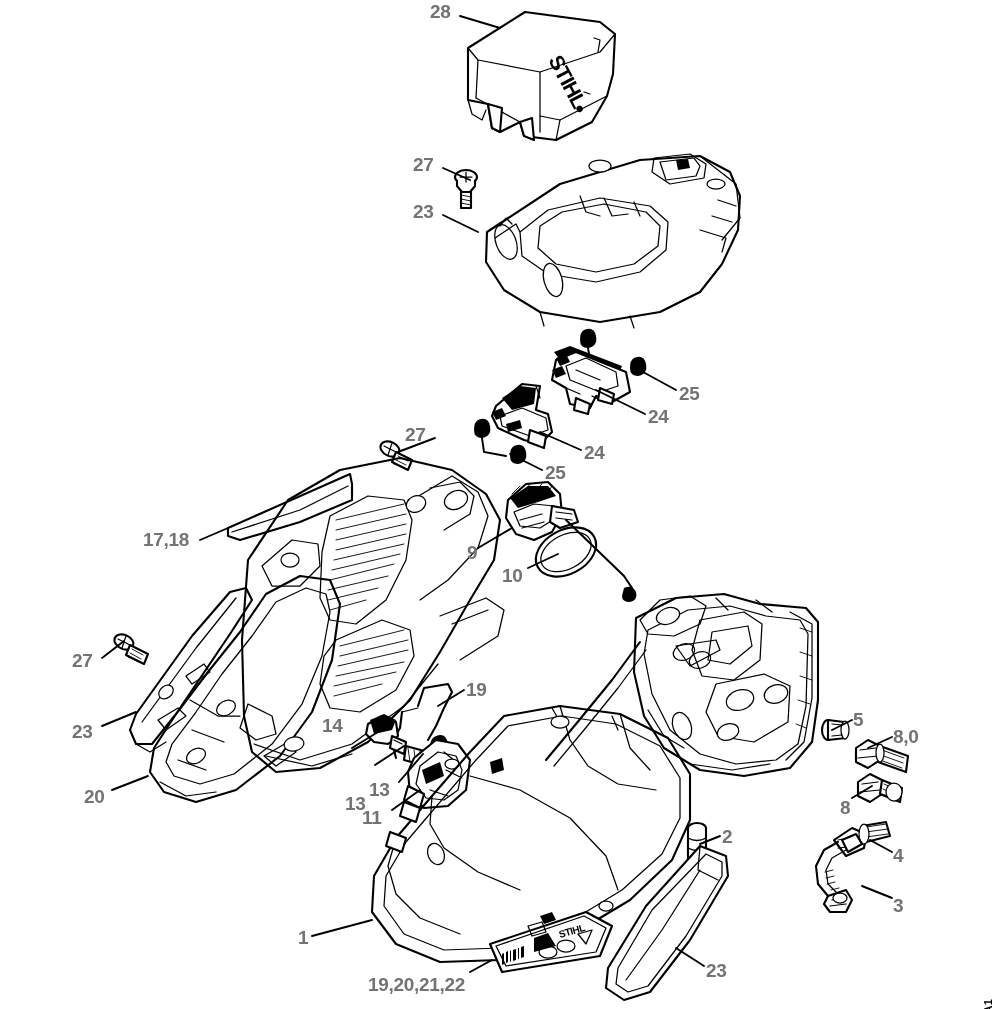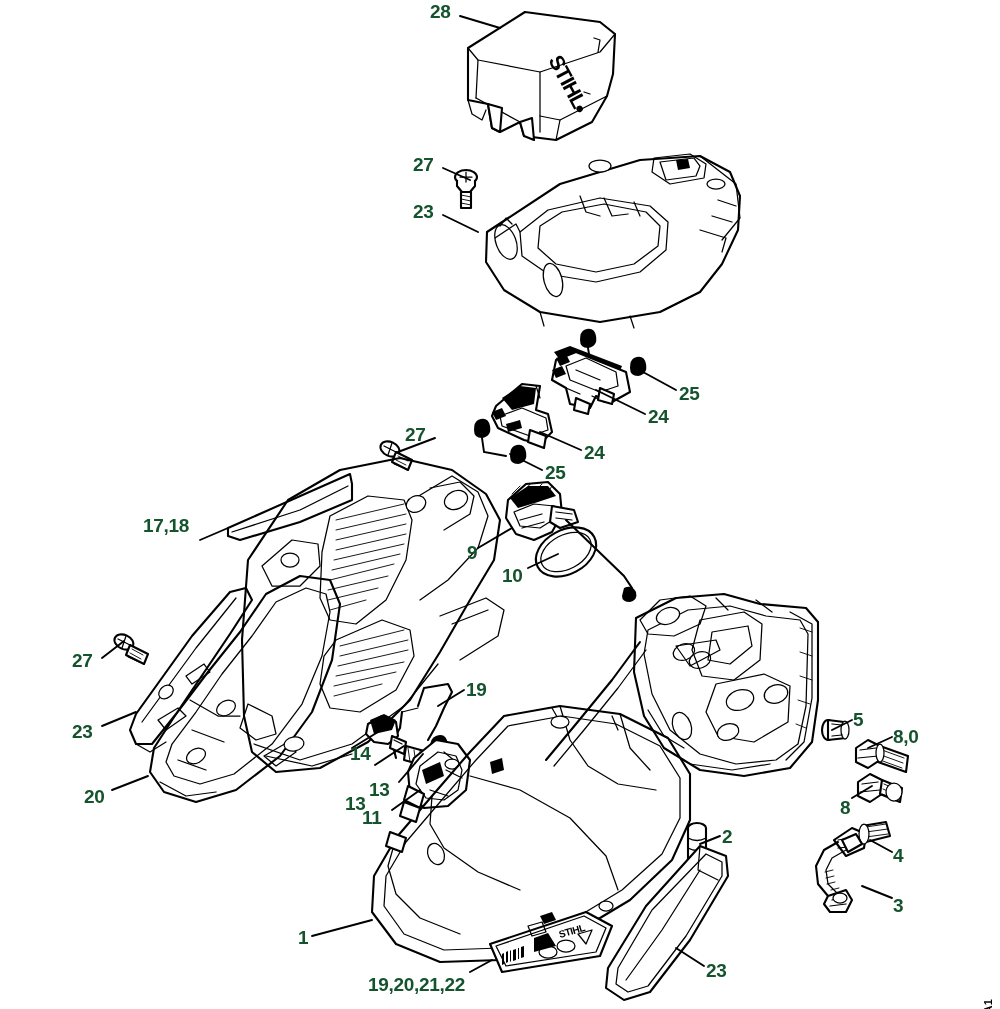--- a/index.html
+++ b/index.html
@@ -14,21 +14,21 @@
     height:1009px;
     background:#ffffff;
     overflow:hidden;
   }
   #art{position:absolute;left:0;top:0;width:1000px;height:1009px;}
   .callout{
     position:absolute;
     font-family:"Liberation Sans", sans-serif;
     font-weight:bold;
     font-size:19px;
-    color:#14532d;
+    color:#737373;
     letter-spacing:-0.3px;
     white-space:nowrap;
     line-height:1;
   }
   .callout.wide{font-size:19px;}
   #docid{
     position:absolute;
     right:6px;
     bottom:10px;
     font-family:"Liberation Sans", sans-serif;
@@ -460,28 +460,28 @@
 
   <div id="callouts">
       <div class="callout" style="left: 430px; top: 2px;">28</div>
       <div class="callout" style="left: 413px; top: 155px;">27</div>
       <div class="callout" style="left: 413px; top: 202px;">23</div>
       <div class="callout" style="left: 679px; top: 384px;">25</div>
       <div class="callout" style="left: 648px; top: 407px;">24</div>
       <div class="callout" style="left: 584px; top: 443px;">24</div>
       <div class="callout" style="left: 545px; top: 463px;">25</div>
       <div class="callout" style="left: 405px; top: 425px;">27</div>
-      <div class="callout wide" style="left: 143px; top: 516px; text-align: center;">17,18</div>
+      <div class="callout wide" style="left: 143px; top: 530px; text-align: center;">17,18</div>
       <div class="callout" style="left: 467px; top: 543px;">9</div>
       <div class="callout" style="left: 502px; top: 566px;">10</div>
       <div class="callout" style="left: 72px; top: 651px;">27</div>
       <div class="callout" style="left: 72px; top: 722px;">23</div>
       <div class="callout" style="left: 84px; top: 787px;">20</div>
       <div class="callout" style="left: 466px; top: 680px;">19</div>
-      <div class="callout" style="left: 322px; top: 744px; margin-left: 28px;">14</div>
+      <div class="callout" style="left: 322px; top: 716px;">14</div>
       <div class="callout" style="left: 345px; top: 794px;">13</div>
       <div class="callout" style="left: 369px; top: 780px;">13</div>
       <div class="callout" style="left: 362px; top: 808px;">11</div>
       <div class="callout" style="left: 853px; top: 710px;">5</div>
       <div class="callout" style="left: 893px; top: 727px;">8,0</div>
       <div class="callout" style="left: 840px; top: 798px;">8</div>
       <div class="callout" style="left: 722px; top: 827px;">2</div>
       <div class="callout" style="left: 893px; top: 846px;">4</div>
       <div class="callout" style="left: 893px; top: 896px;">3</div>
       <div class="callout" style="left: 298px; top: 928px;">1</div>

